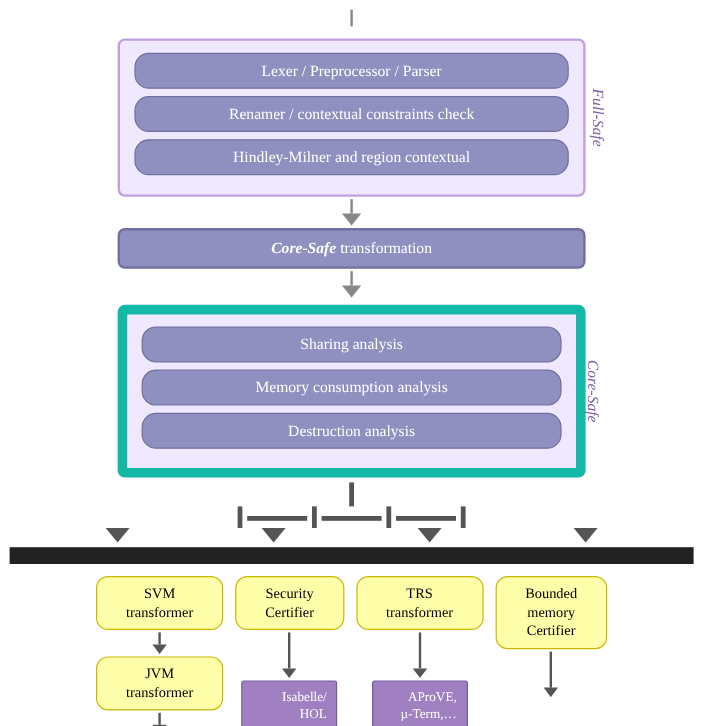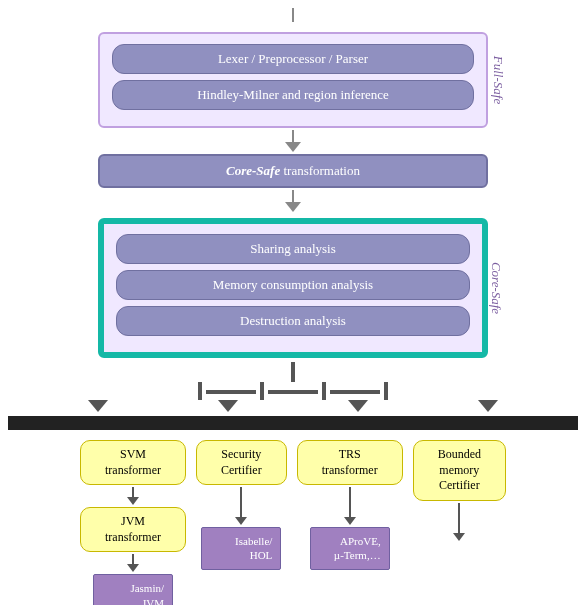--- a/index.html
+++ b/index.html
@@ -89,21 +89,21 @@
       font-size: 13px;
       width: 390px;
       margin: 0 auto;
     }
 
     .core-safe-transform .bold { font-weight: bold; }
     .core-safe-transform .italic { font-style: italic; }
 
     
     .core-safe-outer {
-      border: 6px solid #14b8a6;
+      border: 8px solid #14b8a6;
       background: #f0e8ff;
       border-radius: 6px;
       padding: 10px 12px;
       position: relative;
       width: 390px;
       margin: 6px auto 0 auto;
     }
 
     .core-safe-label {
       position: absolute;
@@ -228,21 +228,22 @@
 <body>
 
 <div class="diagram-container">
 
   <div class="top-connector"></div>
 
   <div class="top-section">
 
     <div class="full-safe-outer">
       <div class="process-box">Lexer / Preprocessor / Parser</div>
-      <div class="process-box">Hindley-Milner and region inference</div>
+      <div class="process-box">Renamer / contextual constraints check</div>
+      <div class="process-box">Hindley-Milner and region contextual</div>
       <div class="full-safe-label">Full-Safe</div>
     </div>
 
     <div class="arrow-down-container">
       <div style="display:flex;flex-direction:column;align-items:center;">
         <div class="arrow-line-down"></div>
         <div class="arrow-down"></div>
       </div>
     </div>
 

